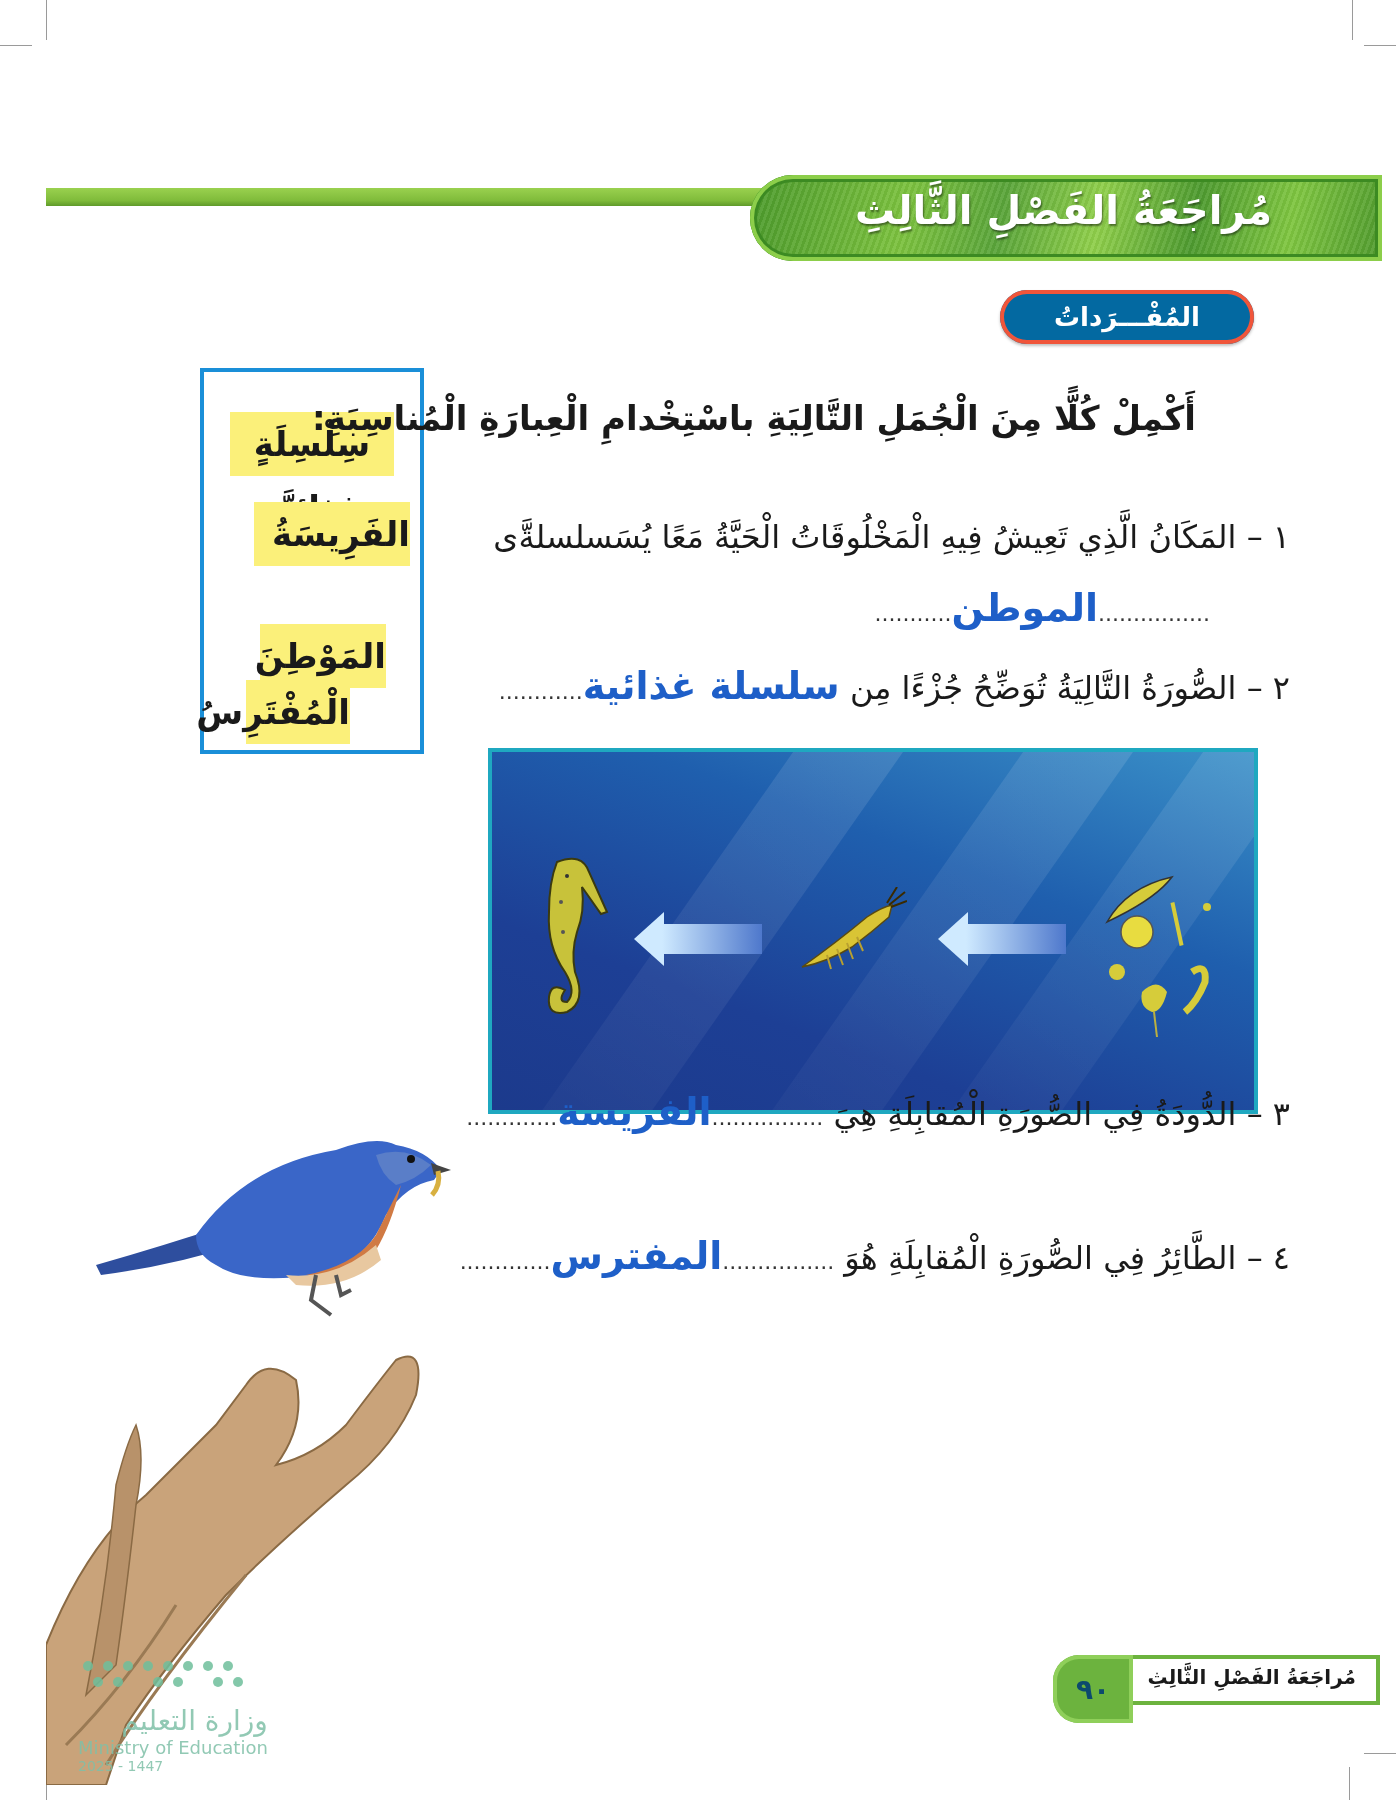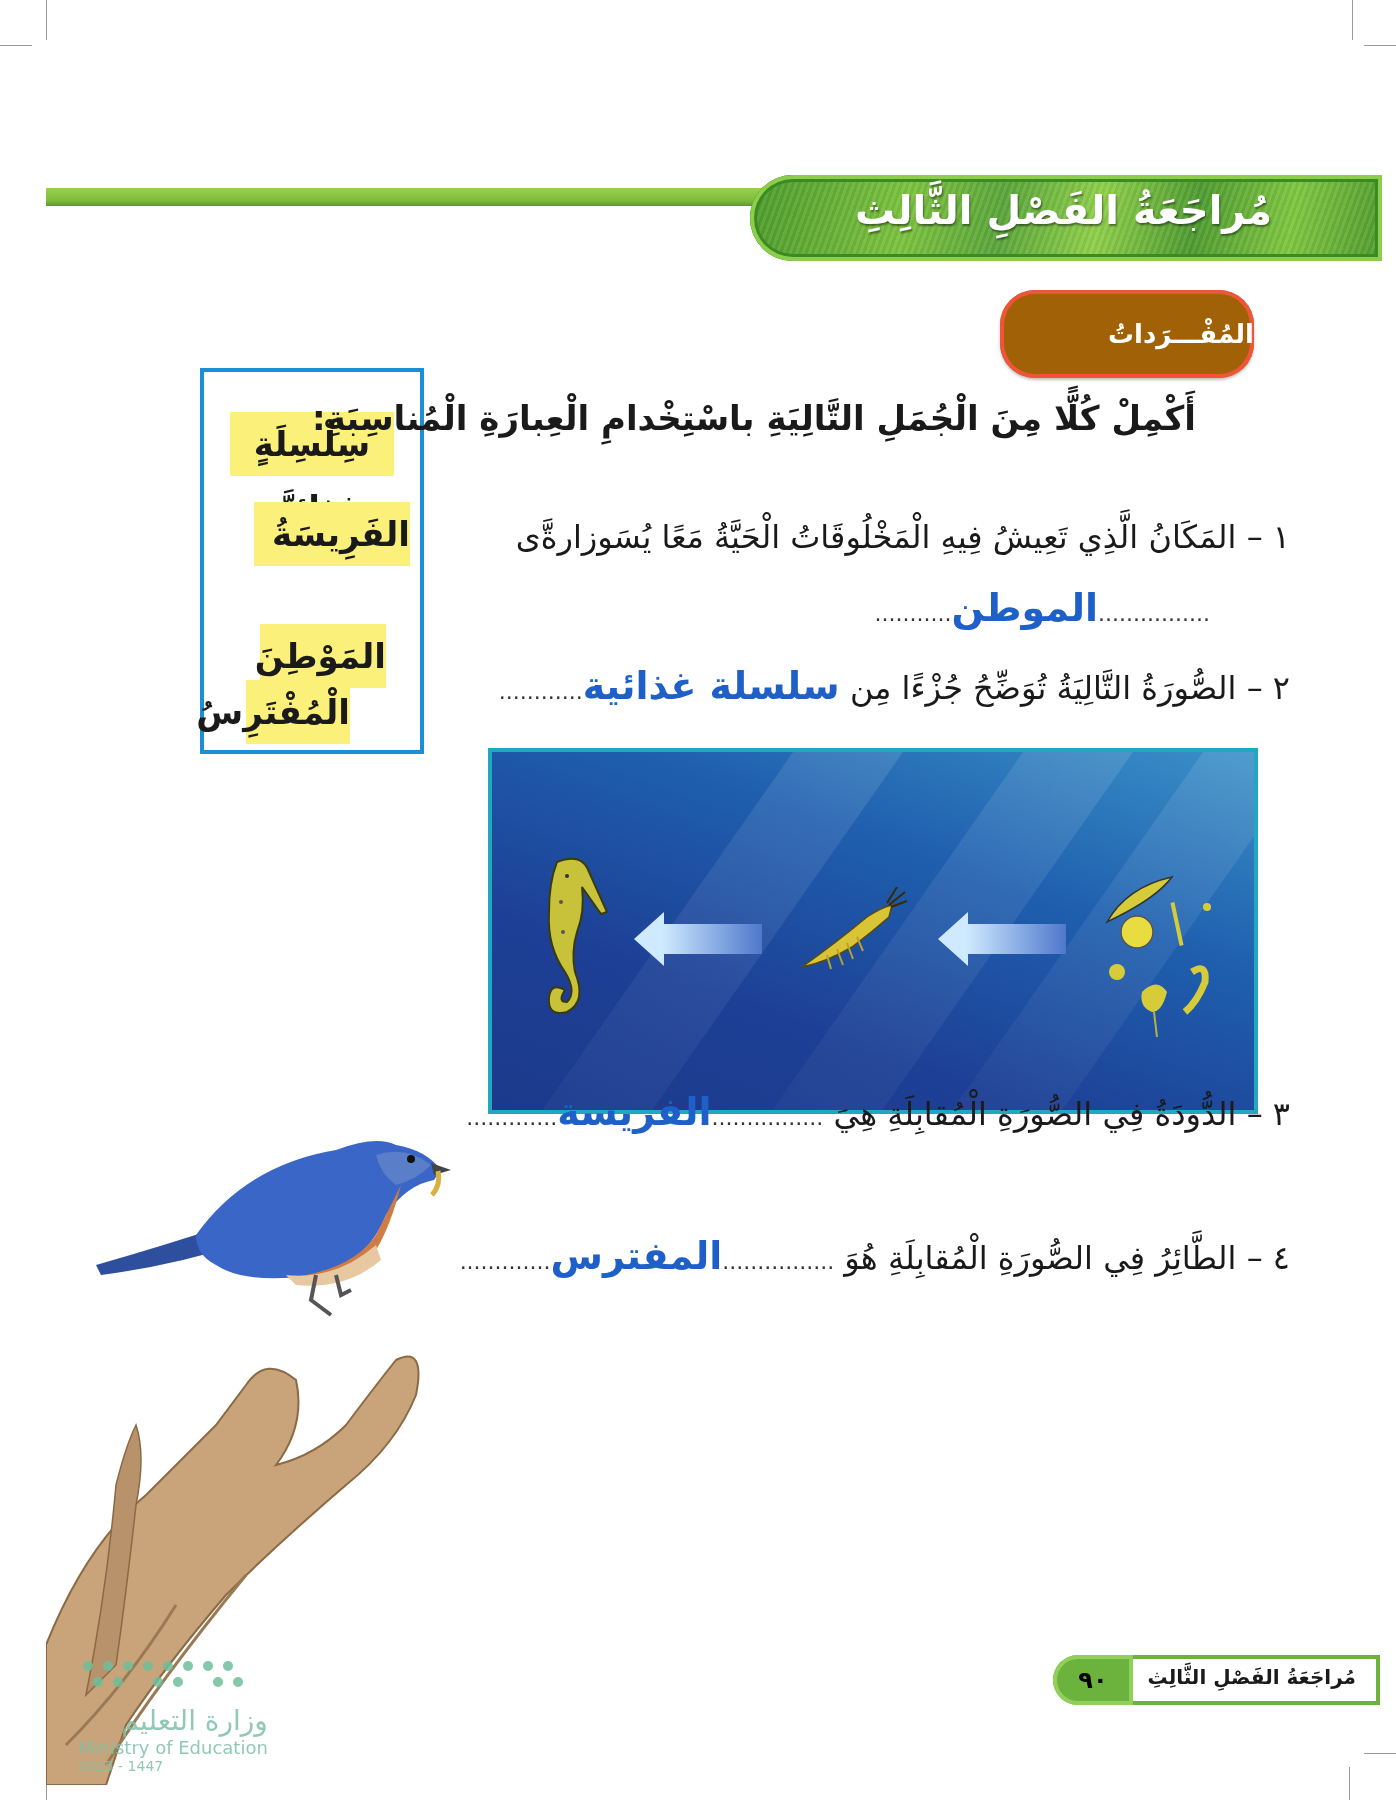--- a/index.html
+++ b/index.html
@@ -8,42 +8,42 @@
   
   .hdr-bar{position:absolute;left:46px;top:188px;width:720px;height:18px;background:linear-gradient(#9ad14f,#7fbb3a 70%,#5f9a2a);}
   .hdr-pill{position:absolute;left:750px;top:175px;width:632px;height:86px;border-radius:44px 0 0 44px;
     background:linear-gradient(100deg,#4b9a2c 0%,#7cc23e 25%,#5aa53a 40%,#8fcf4a 55%,#4e9b30 70%,#7fc640 85%,#4f9a2e 100%);
     box-shadow:inset 0 0 0 4px #8cce4a, inset 0 0 0 7px #3c8a22;}
   .hdr-pill:before{content:"";position:absolute;inset:7px;border-radius:40px 0 0 40px;
     background:repeating-linear-gradient(110deg,rgba(255,255,255,0.07) 0 3px,rgba(0,0,0,0.04) 3px 6px);}
   .hdr-title{position:absolute;right:110px;top:12px;font-size:40px;font-weight:bold;color:#ffffff;direction:rtl;
     text-shadow:1px 2px 2px rgba(0,0,0,0.45);font-family:"DejaVu Sans",sans-serif;}
   
-  .vocab-pill{position:absolute;left:1000px;top:290px;width:254px;height:88px;border-radius:35px;background:#a16207;
-    box-shadow:inset 0 0 0 4px #f0553a, 0 2px 3px rgba(0,0,0,0.25);display:flex;align-items:center;justify-content:flex-end;}
+  .vocab-pill{position:absolute;left:1000px;top:290px;width:254px;height:54px;border-radius:35px;background:#0369a1;
+    box-shadow:inset 0 0 0 4px #f0553a, 0 2px 3px rgba(0,0,0,0.25);display:flex;align-items:center;justify-content:center;}
   .vocab-pill span{color:#fff;font-size:26px;font-weight:bold;direction:rtl;}
   
   .bank{position:absolute;left:200px;top:368px;width:224px;height:386px;border:4px solid #1a8fd8;box-sizing:border-box;}
   .bank .w{position:absolute;background:#fbf07a;font-size:34px;font-weight:bold;direction:rtl;text-align:center;line-height:64px;height:64px;}
   
   .instr{position:absolute;right:200px;top:398px;font-size:34px;font-weight:bold;direction:rtl;white-space:nowrap;}
   .q{position:absolute;right:106px;font-size:32px;direction:rtl;white-space:nowrap;}
   .ans{color:#1e5fc8;font-weight:bold;font-size:38px;}
   .dots{color:#333;letter-spacing:1px;font-size:22px;}
   
   .panel{position:absolute;left:488px;top:748px;width:770px;height:366px;border:4px solid #1fa8c0;box-sizing:border-box;
     background:linear-gradient(200deg,#3a90c8 0%,#1f5fae 35%,#1d3f95 70%,#1c3a8c 100%);overflow:hidden;}
   .panel .ray{position:absolute;width:90px;height:700px;background:linear-gradient(rgba(255,255,255,0.12),rgba(255,255,255,0));transform:rotate(35deg);top:-120px;}
   .arrow{position:absolute;height:30px;}
   .arrow .shaft{position:absolute;left:28px;top:6px;height:30px;width:100px;background:linear-gradient(90deg,#cfeaff,#4e78cc);}
   .arrow .head{position:absolute;left:0;top:-6px;width:0;height:0;border-top:27px solid transparent;border-bottom:27px solid transparent;border-right:30px solid #cfeaff;}
   
   .footer{position:absolute;left:1057px;top:1655px;width:323px;height:50px;border:4px solid #6cb33e;border-left:none;box-sizing:border-box;background:#fff;border-radius:26px 0 0 26px;}
-  .footer .pg{position:absolute;left:-4px;top:-4px;width:80px;height:50px;background:#6cb33e;border-radius:26px 0 0 26px;
-    box-shadow:inset 0 0 0 4px #8fcf5a;display:flex;align-items:center;justify-content:center;font-size:24px;font-weight:bold;color:#000000;}
+  .footer .pg{position:absolute;left:-4px;top:-4px;width:80px;height:68px;background:#6cb33e;border-radius:26px 0 0 26px;
+    box-shadow:inset 0 0 0 4px #8fcf5a;display:flex;align-items:center;justify-content:center;font-size:28px;font-weight:bold;color:#0c4a6e;}
   .footer .ft{position:absolute;right:20px;top:6px;font-size:20px;font-weight:bold;direction:rtl;}
   
   .wm{position:absolute;left:78px;top:1660px;color:#7fc0a8;opacity:0.85;}
   .wm .ar{font-size:28px;direction:rtl;}
   .wm .en{font-size:18px;}
   .wm .yr{font-size:14px;}
 </style>
 </head>
 <body>
 
@@ -68,21 +68,21 @@
   <div class="w" style="left:26px;top:40px;width:164px;">سِلْسِلَةٍ غِذائِيَّةٍ</div>
   <div class="w" style="left:50px;top:130px;width:114px;padding-left:42px;">الفَرِيسَةُ</div>
   <div class="w" style="left:56px;top:220px;width:126px;margin-top:32px;">المَوْطِنَ</div>
   <div class="w" style="left:42px;top:308px;width:104px;">الْمُفْتَرِسُ</div>
 </div>
 
 <div class="instr">أَكْمِلْ كُلًّا مِنَ الْجُمَلِ التَّالِيَةِ باسْتِخْدامِ الْعِبارَةِ الْمُناسِبَةِ:</div>
 
 <div class="q" style="top:518px;">
   <span>١ –</span>
-  <span>المَكَانُ الَّذِي تَعِيشُ فِيهِ الْمَخْلُوقَاتُ الْحَيَّةُ مَعًا يُسَوزارةَّى</span>
+  <span>المَكَانُ الَّذِي تَعِيشُ فِيهِ الْمَخْلُوقَاتُ الْحَيَّةُ مَعًا يُسَسلسلةَّى</span>
 </div>
 <div class="q" style="top:586px;right:186px;">
   <span class="dots">................</span><span class="ans">الموطن</span><span class="dots">...........</span>
 </div>
 
 <div class="q" style="top:664px;">
   <span>٢ –</span>
   <span>الصُّورَةُ التَّالِيَةُ تُوَضِّحُ جُزْءًا مِن</span>
   <span class="ans">سلسلة غذائية</span><span class="dots">............</span>
 </div>

